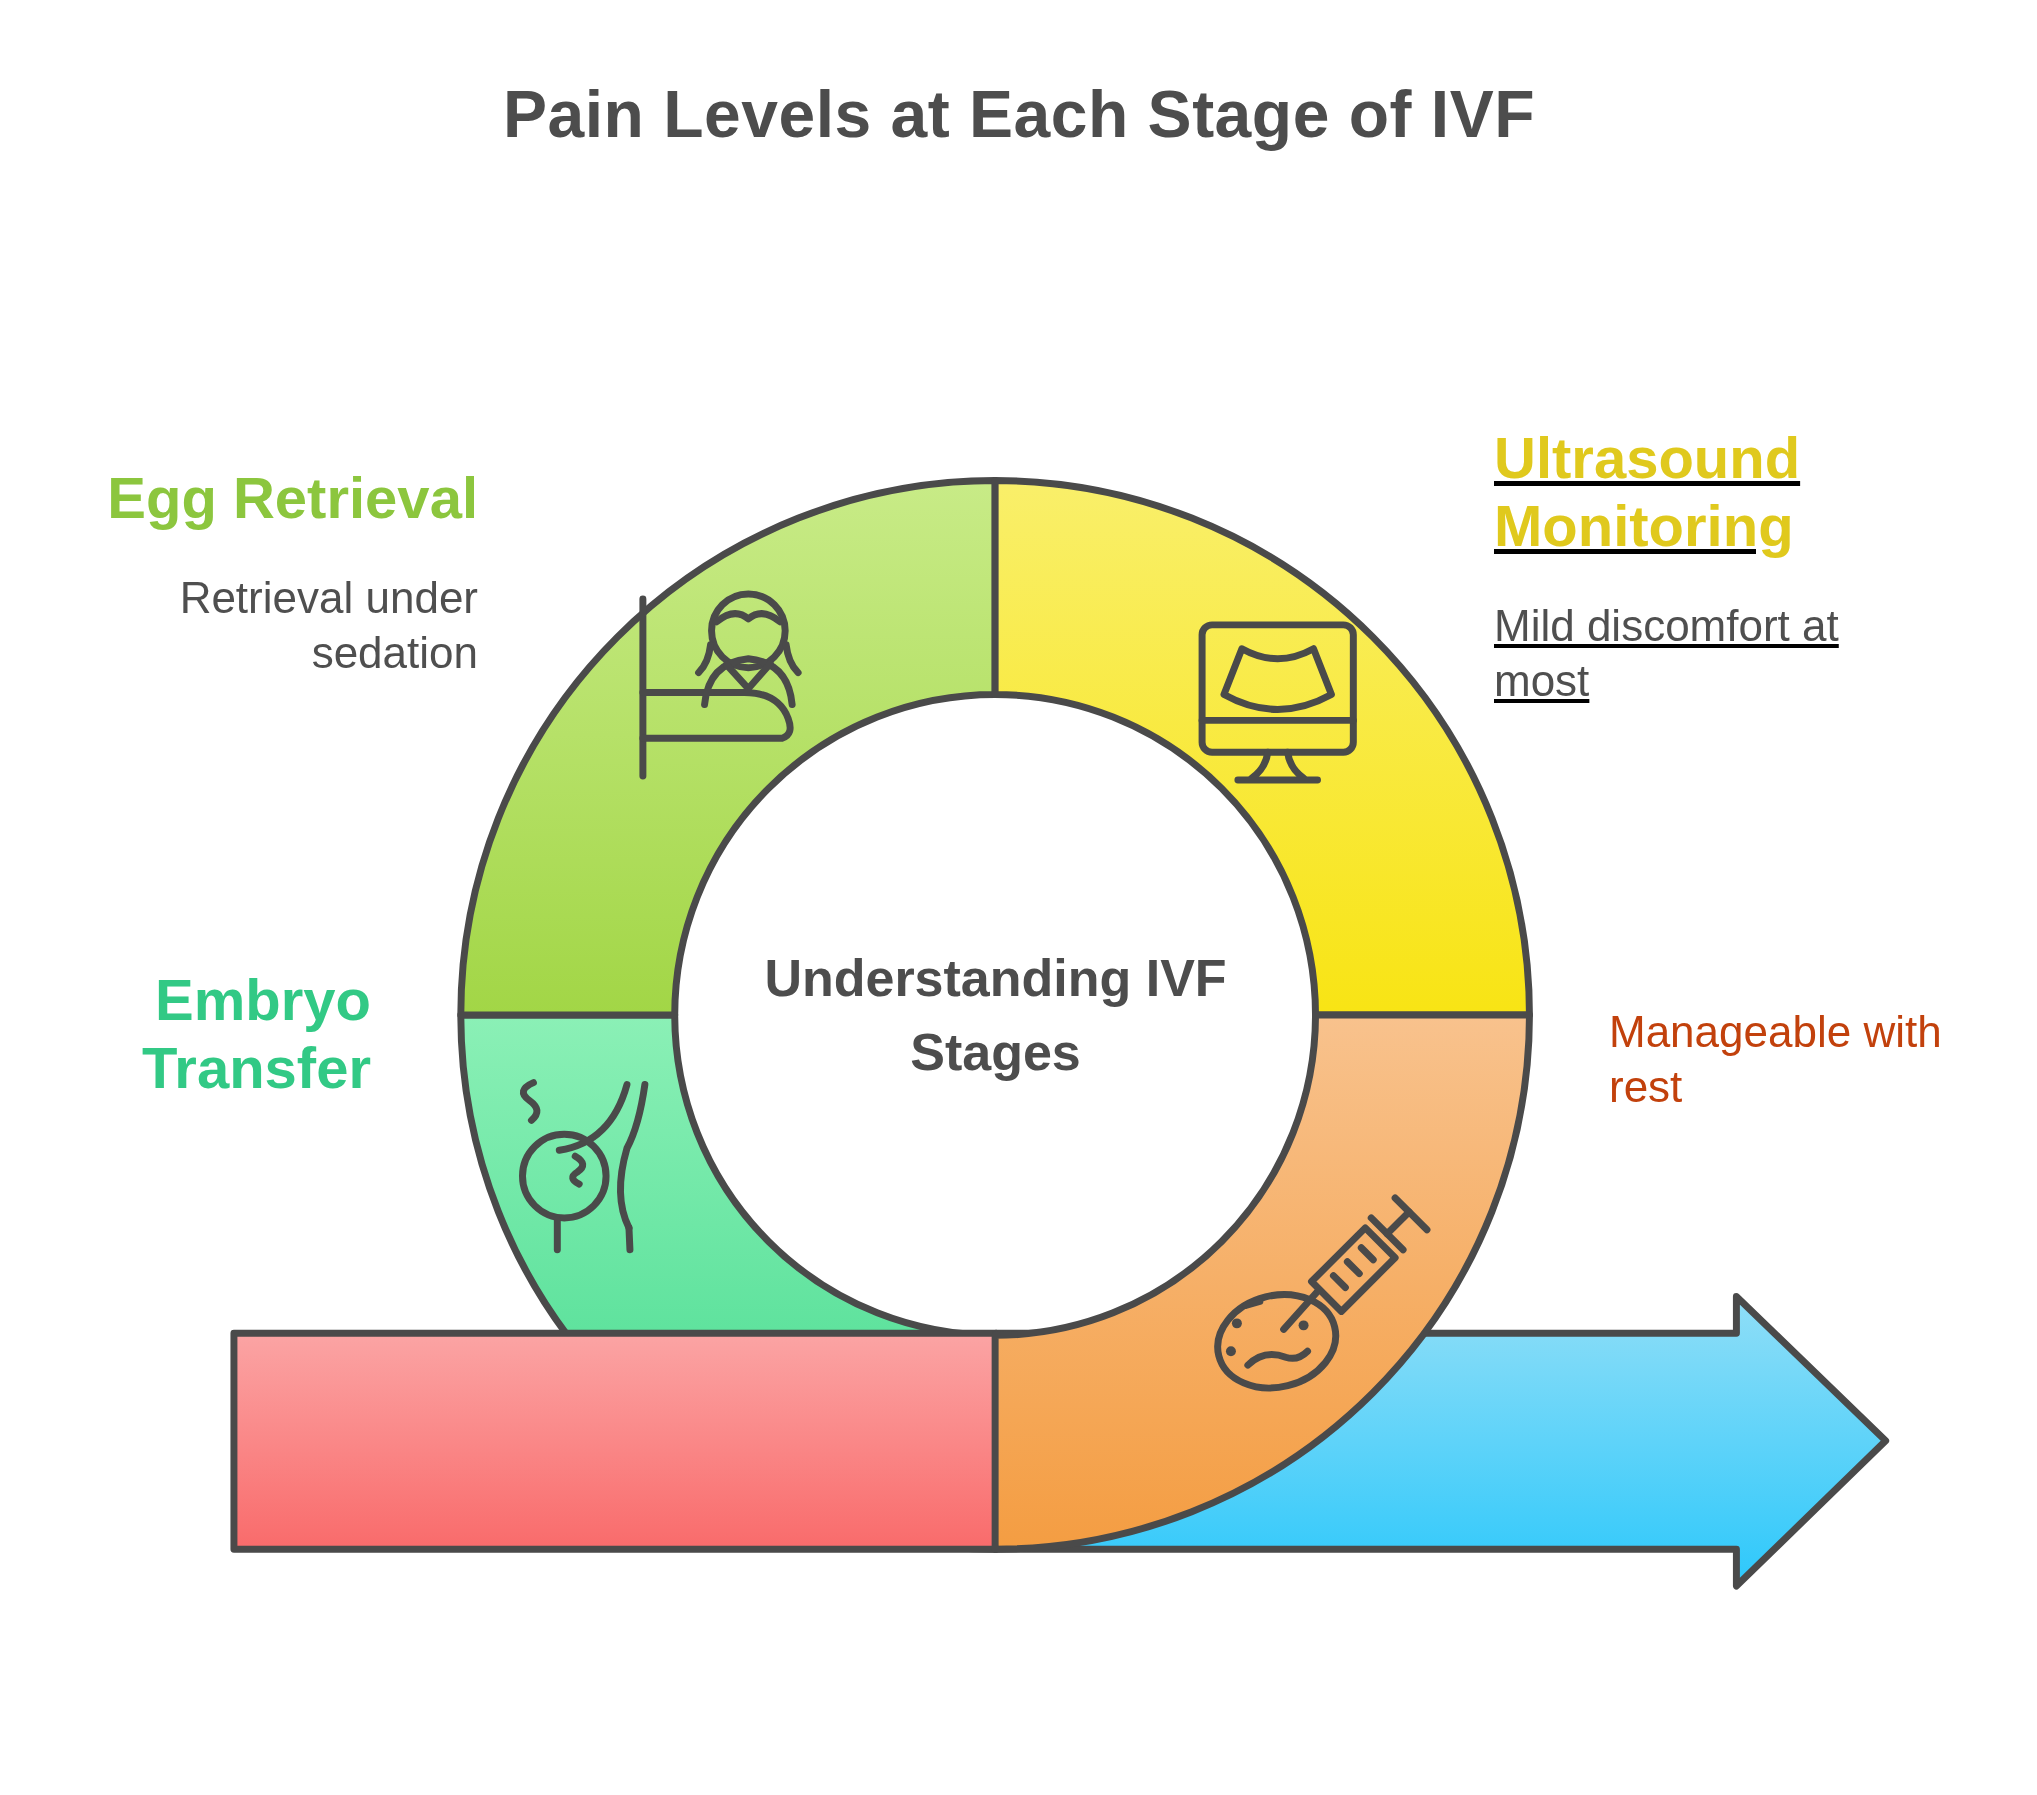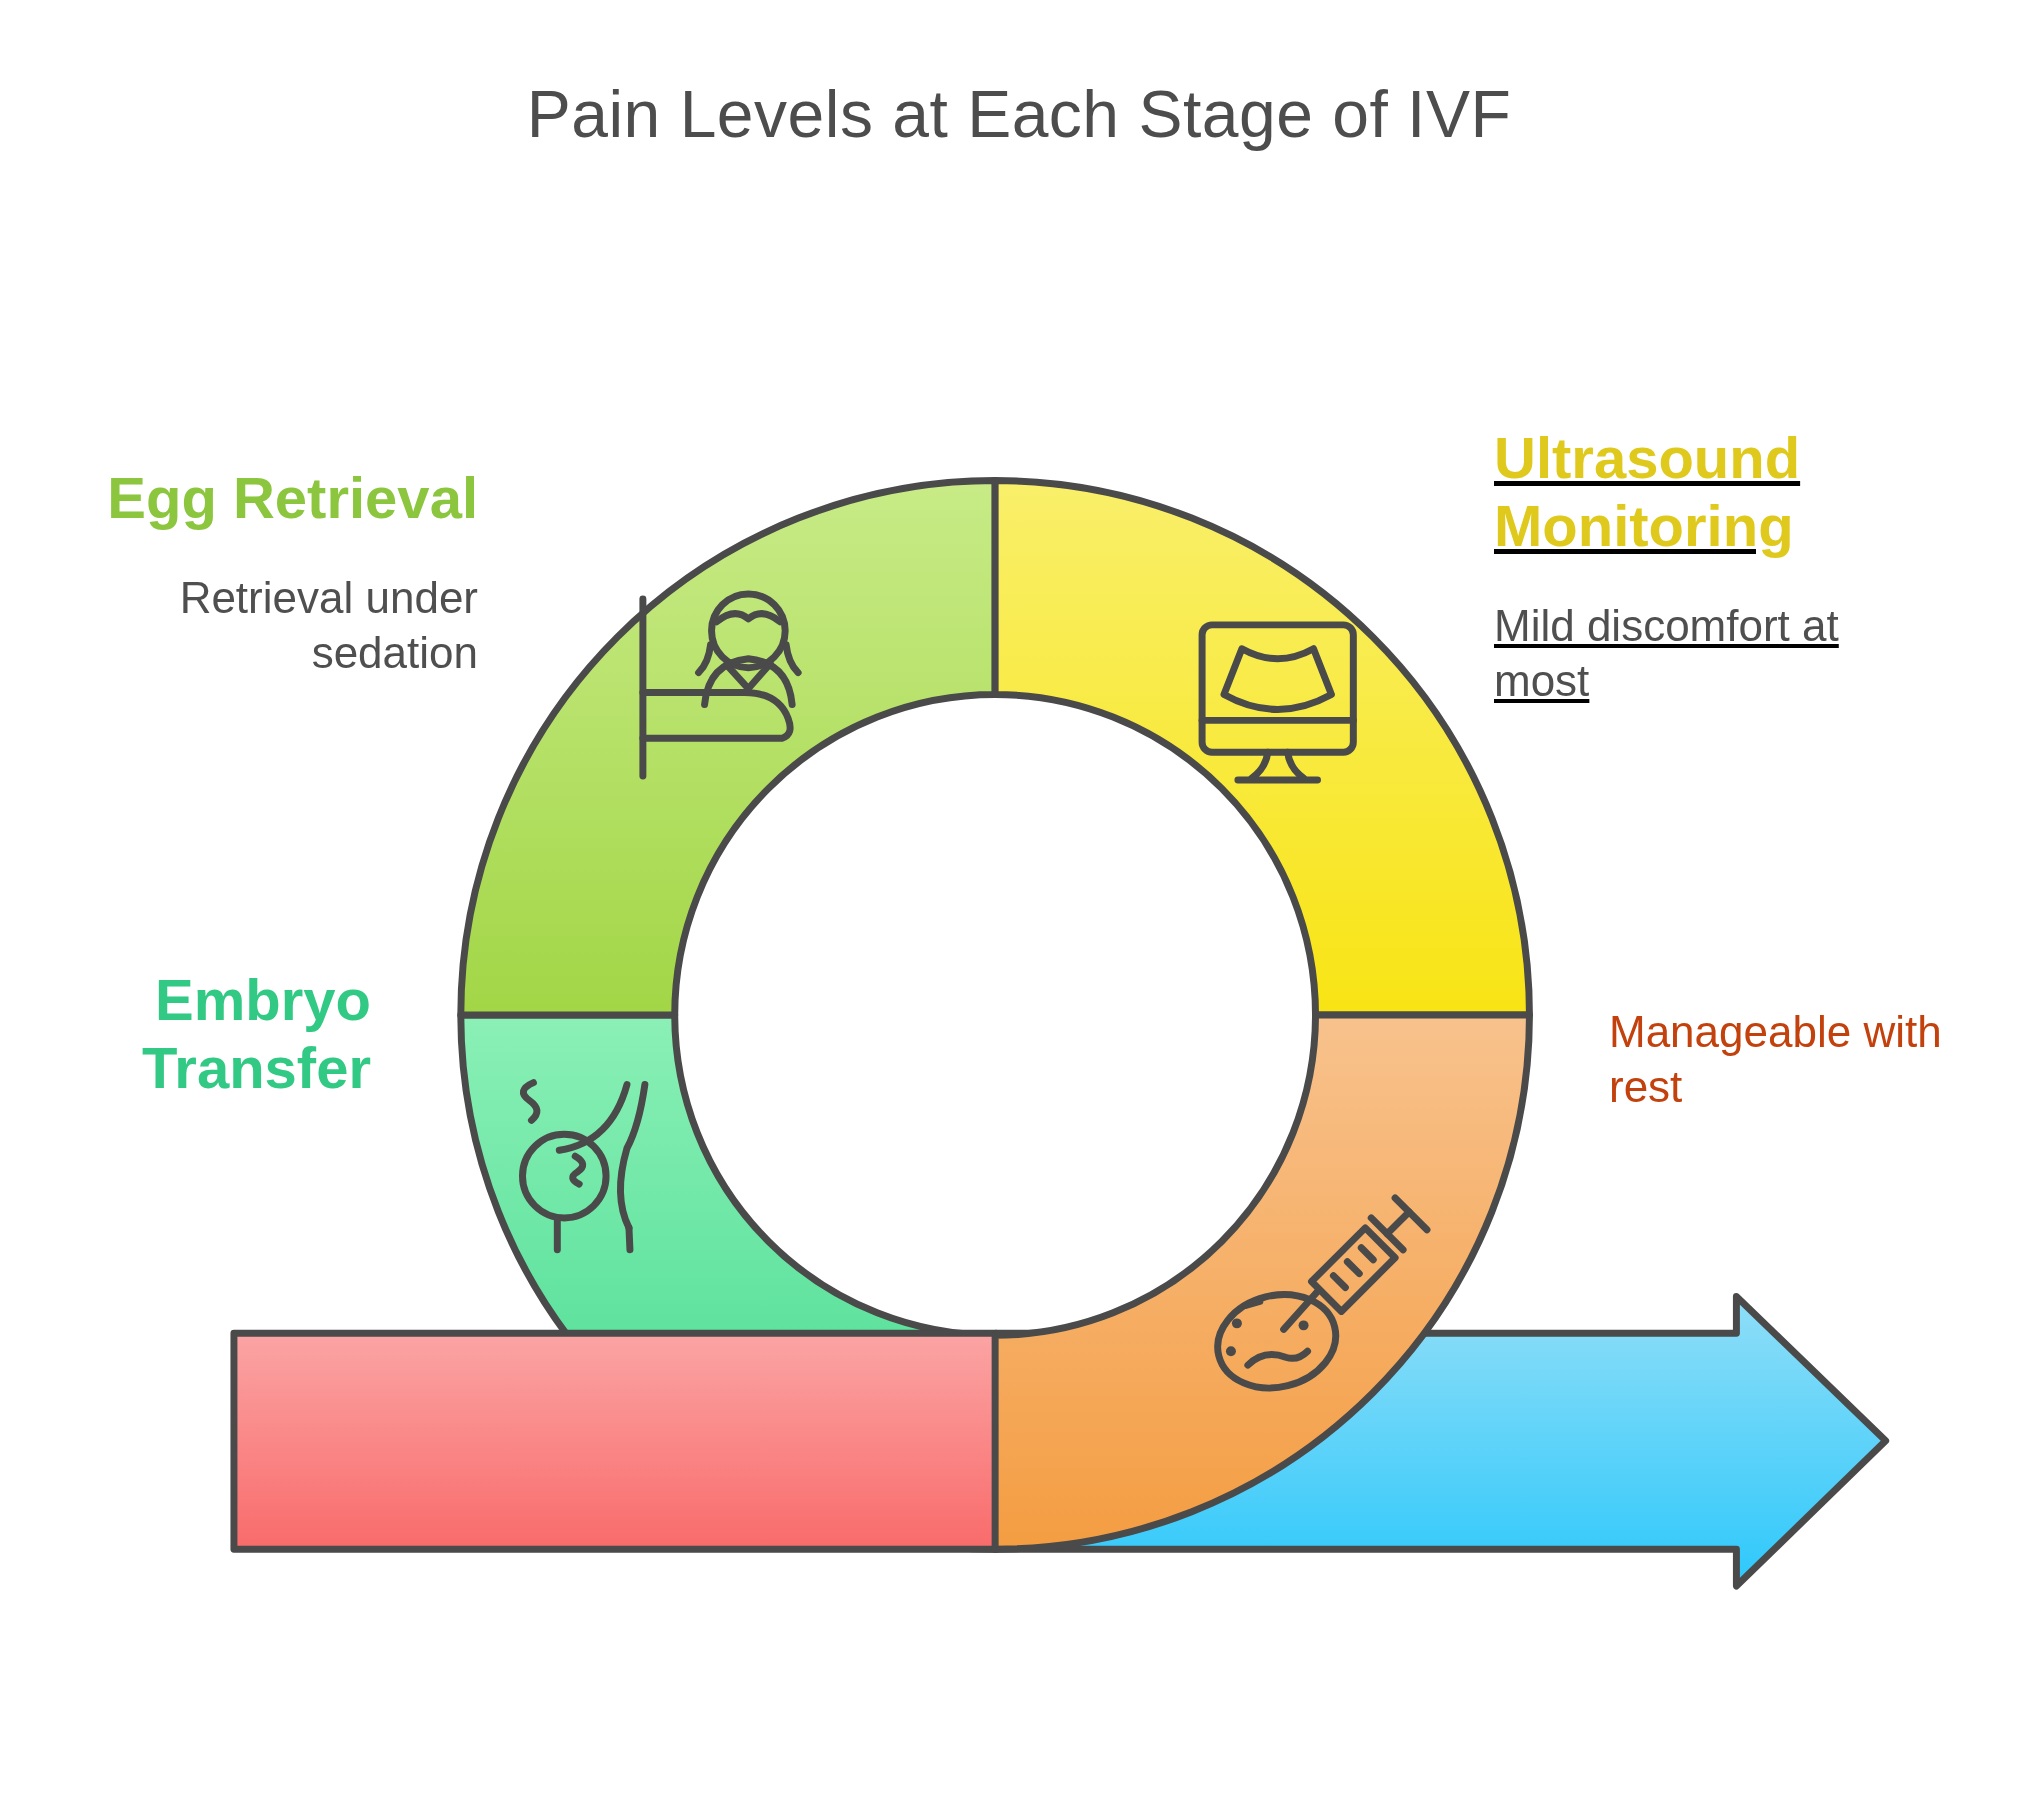--- a/index.html
+++ b/index.html
@@ -6,21 +6,21 @@
   .canvas {
     position:relative;
     width:2038px; height:1796px;
     background:#ffffff;
     font-family:"Liberation Sans", sans-serif;
     overflow:hidden;
   }
   .main-title {
     position:absolute; left:0; right:0; top:76px;
     text-align:center;
-    font-size:66px; font-weight:normal; letter-spacing:0.5px;
+    font-size:66px; font-weight:bold; letter-spacing:0.5px;
     white-space:pre-line;
   }
   .center-label {
     position:absolute; left:657px; top:941px; width:677px;
     text-align:center;
     font-size:52px; font-weight:bold; line-height:74px;
     white-space:pre-line;
   }
   .stage-block { position:absolute; }
   .stage-title {
@@ -132,20 +132,22 @@
       <path class="icon-line" d="M 1354 1268 L 1366 1280"></path>
       <path class="icon-line" d="M 1368 1254 L 1380 1266"></path>
       <path class="icon-line" d="M 1378 1224 L 1410 1256"></path>
       <path class="icon-line" d="M 1394 1240 L 1416 1218"></path>
       <path class="icon-line" d="M 1402 1204 L 1434 1236"></path>
     </g>
   </svg>
 
   <div class="main-title" style="color: rgb(77, 77, 77);">Pain Levels at Each Stage of IVF</div>
 
+  <div class="center-label" style="color: rgb(77, 77, 77);">Understanding IVF
+Stages</div>
 
   <div class="stage-block block-egg align-right">
     <div class="stage-title" style="color: rgb(140, 198, 62);">Egg Retrieval</div>
     <div class="stage-desc" style="max-width: 318px; color: rgb(79, 79, 79);">Retrieval under
 sedation</div>
   </div>
 
   <div class="stage-block block-ultra align-left">
     <div class="stage-title" style="color: rgb(224, 201, 29);">Ultrasound
 Monitoring</div>

